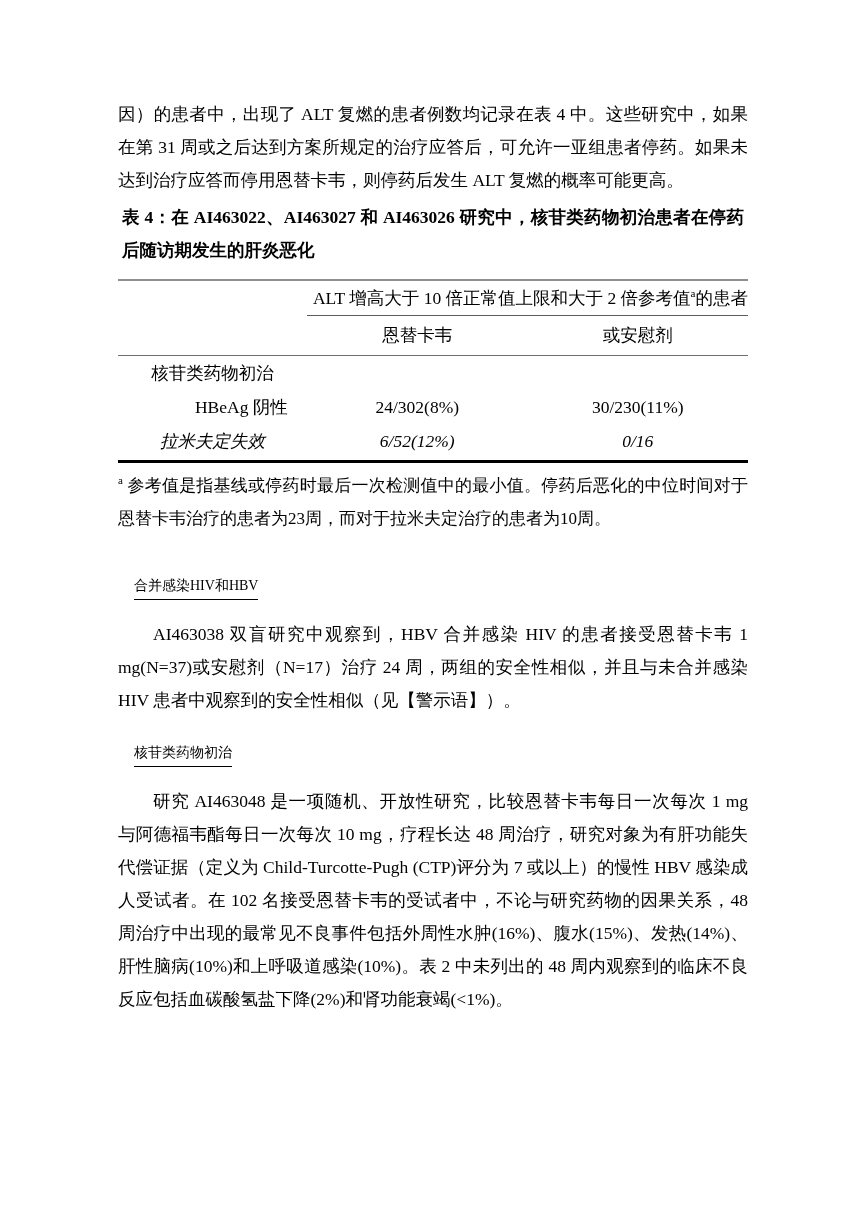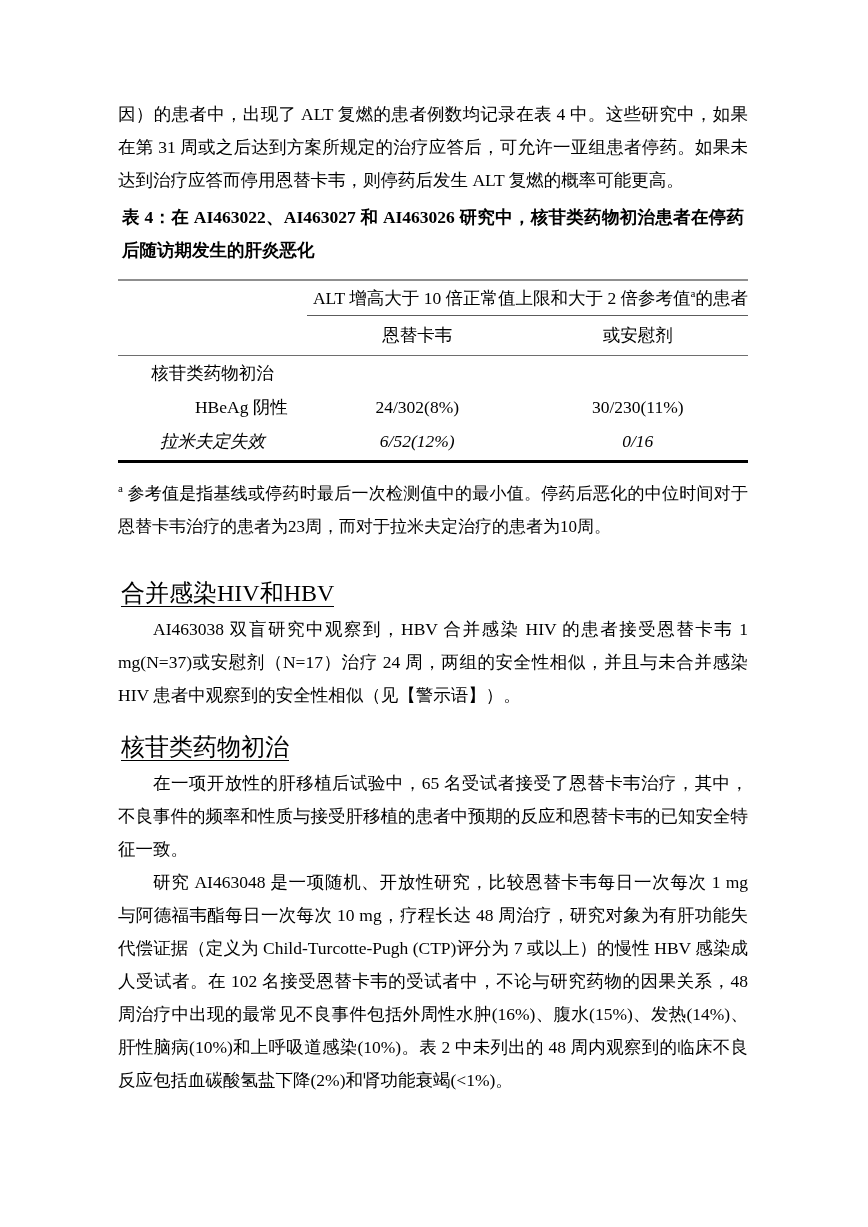--- a/index.html
+++ b/index.html
@@ -45,25 +45,25 @@
     padding-bottom: 6px;
     margin-left: 44px;
   }
   tr.sub-row td { border-bottom: 1.5px solid #6e6e6e; padding-top: 9px; padding-bottom: 10px; }
   td.val { text-align: center; }
   td.lbl { text-align: center; }
   td.lbl.ind { padding-left: 3.3em; }
   tr.last-row td { padding-bottom: 9px; font-style: italic; }
   sup { font-size: 11px; line-height: 0; }
 
-  .footnote { margin-top: 14px; text-align: justify; font-size: 17px; }
+  .footnote { margin-top: 6px; text-align: justify; font-size: 17px; }
 
   .section-heading {
-    margin: 3px;
-    font-size: 24px;
+    margin: 16px;
+    font-size: 14px;
     font-weight: normal;
     line-height: 33px;
   }
   .section-heading .u {
     display: inline-block;
     border-bottom: 1.2px solid #000;
     padding-bottom: 1px;
     line-height: 24px;
   }
   .gap-lg { margin-top: 34px; }
@@ -111,17 +111,16 @@
       </tr>
     </tbody>
   </table>
 
   <p class="footnote"><sup>a</sup><span> 参考值是指基线或停药时最后一次检测值中的最小值。停药后恶化的中位时间对于恩替卡韦治疗的患者为23周，而对于拉米夫定治疗的患者为10周。</span></p>
 
   <h3 class="section-heading gap-lg"><span class="u">合并感染HIV和HBV</span></h3>
   <p class="indent">AI463038 双盲研究中观察到，HBV 合并感染 HIV 的患者接受恩替卡韦 1 mg(N=37)或安慰剂（N=17）治疗 24 周，两组的安全性相似，并且与未合并感染 HIV 患者中观察到的安全性相似（见【警示语】）。</p>
 
   <h3 class="section-heading gap-md"><span class="u">核苷类药物初治</span></h3>
-  <p class="indent">在一项开放性的肝移植后试验中，65 名受试者接受了恩替卡韦治疗，其中，不良事件的频率和性质与接受肝移植的患者中预期的反应和恩替卡韦的已知安全特征一致。</p>
 
   <p class="indent">研究 AI463048 是一项随机、开放性研究，比较恩替卡韦每日一次每次 1 mg 与阿德福韦酯每日一次每次 10 mg，疗程长达 48 周治疗，研究对象为有肝功能失代偿证据（定义为 Child-Turcotte-Pugh (CTP)评分为 7 或以上）的慢性 HBV 感染成人受试者。在 102 名接受恩替卡韦的受试者中，不论与研究药物的因果关系，48 周治疗中出现的最常见不良事件包括外周性水肿(16%)、腹水(15%)、发热(14%)、肝性脑病(10%)和上呼吸道感染(10%)。表 2 中未列出的 48 周内观察到的临床不良反应包括血碳酸氢盐下降(2%)和肾功能衰竭(&lt;1%)。</p>
 
 </div>
 
 </body></html>

